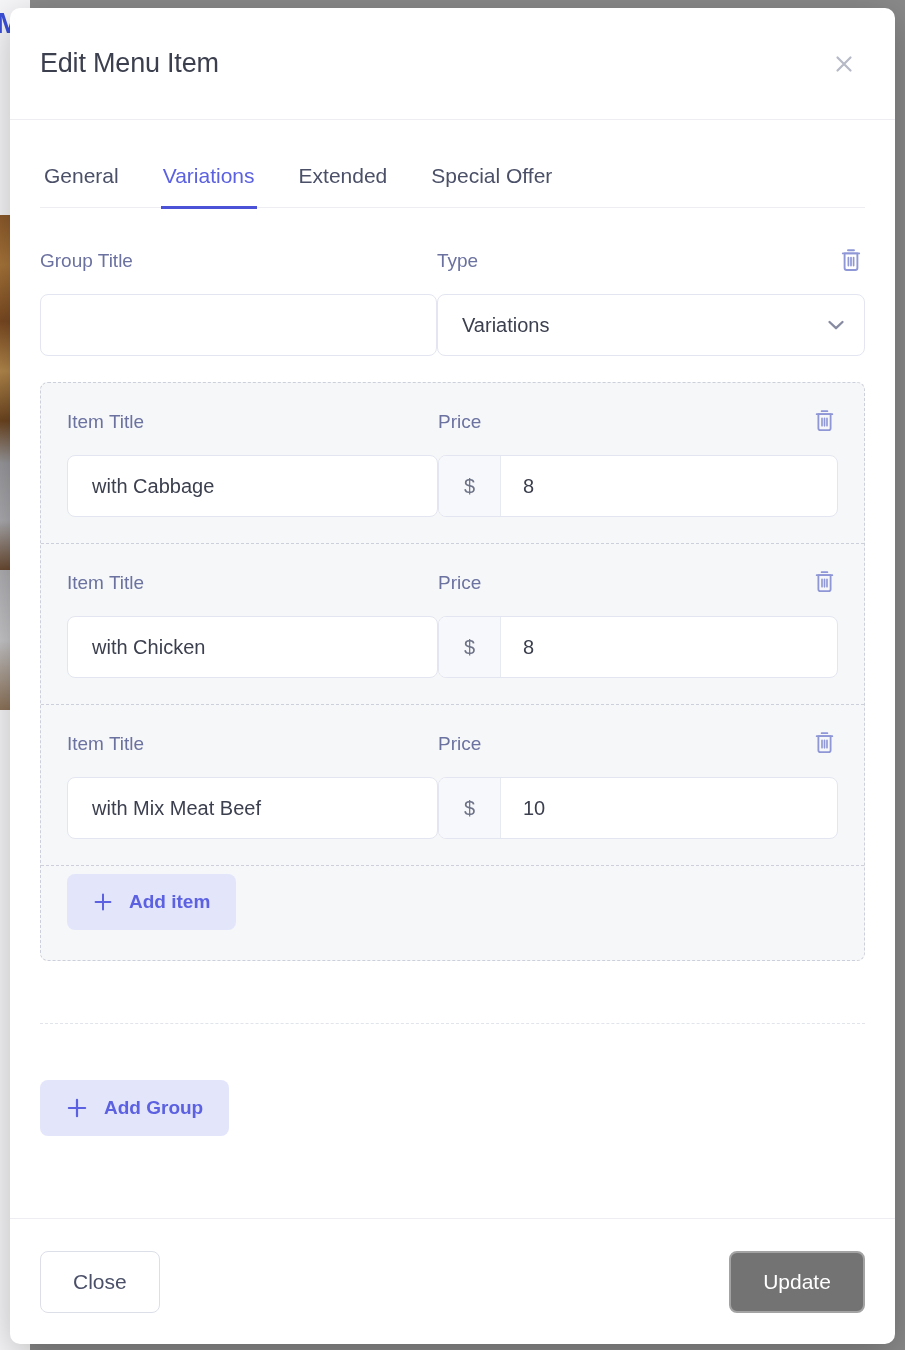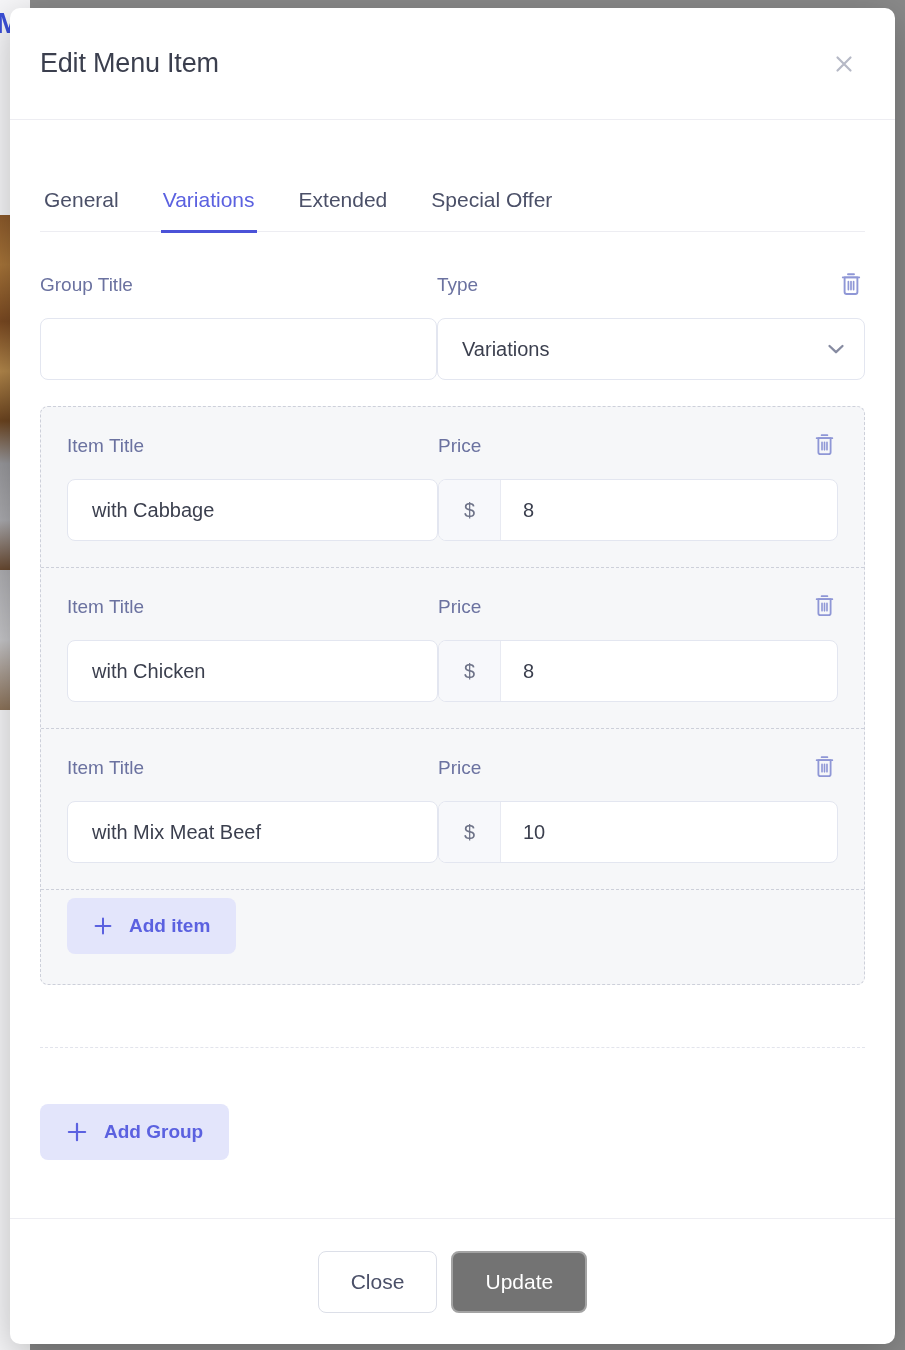--- a/index.html
+++ b/index.html
@@ -114,21 +114,21 @@
     padding: 0 30px;
     overflow: hidden;
     position: relative;
   }
 
   
   #tabs {
     display: flex;
     gap: 40px;
     border-bottom: 1px solid #ededf2;
-    margin-top: 68px;
+    margin-top: 44px;
     padding-left: 2px;
   }
   .tab {
     font-size: 21px;
     color: #4b5068;
     padding: 0 2px 18px 2px;
     cursor: pointer;
     border-bottom: 3px solid transparent;
     margin-bottom: -2px;
     white-space: nowrap;
@@ -295,21 +295,21 @@
   }
   #add-group-wrap { margin-top: 56px; }
 
   
   #modal-footer {
     flex: 0 0 126px;
     height: 126px;
     border-top: 1px solid #ededf2;
     display: flex;
     align-items: center;
-    justify-content: center;
+    justify-content: space-between;
     gap: 14px;
     padding: 12px 30px;
   }
   .btn {
     height: 62px;
     border-radius: 8px;
     font-size: 21px;
     font-family: inherit;
     cursor: pointer;
     padding: 0 32px;

